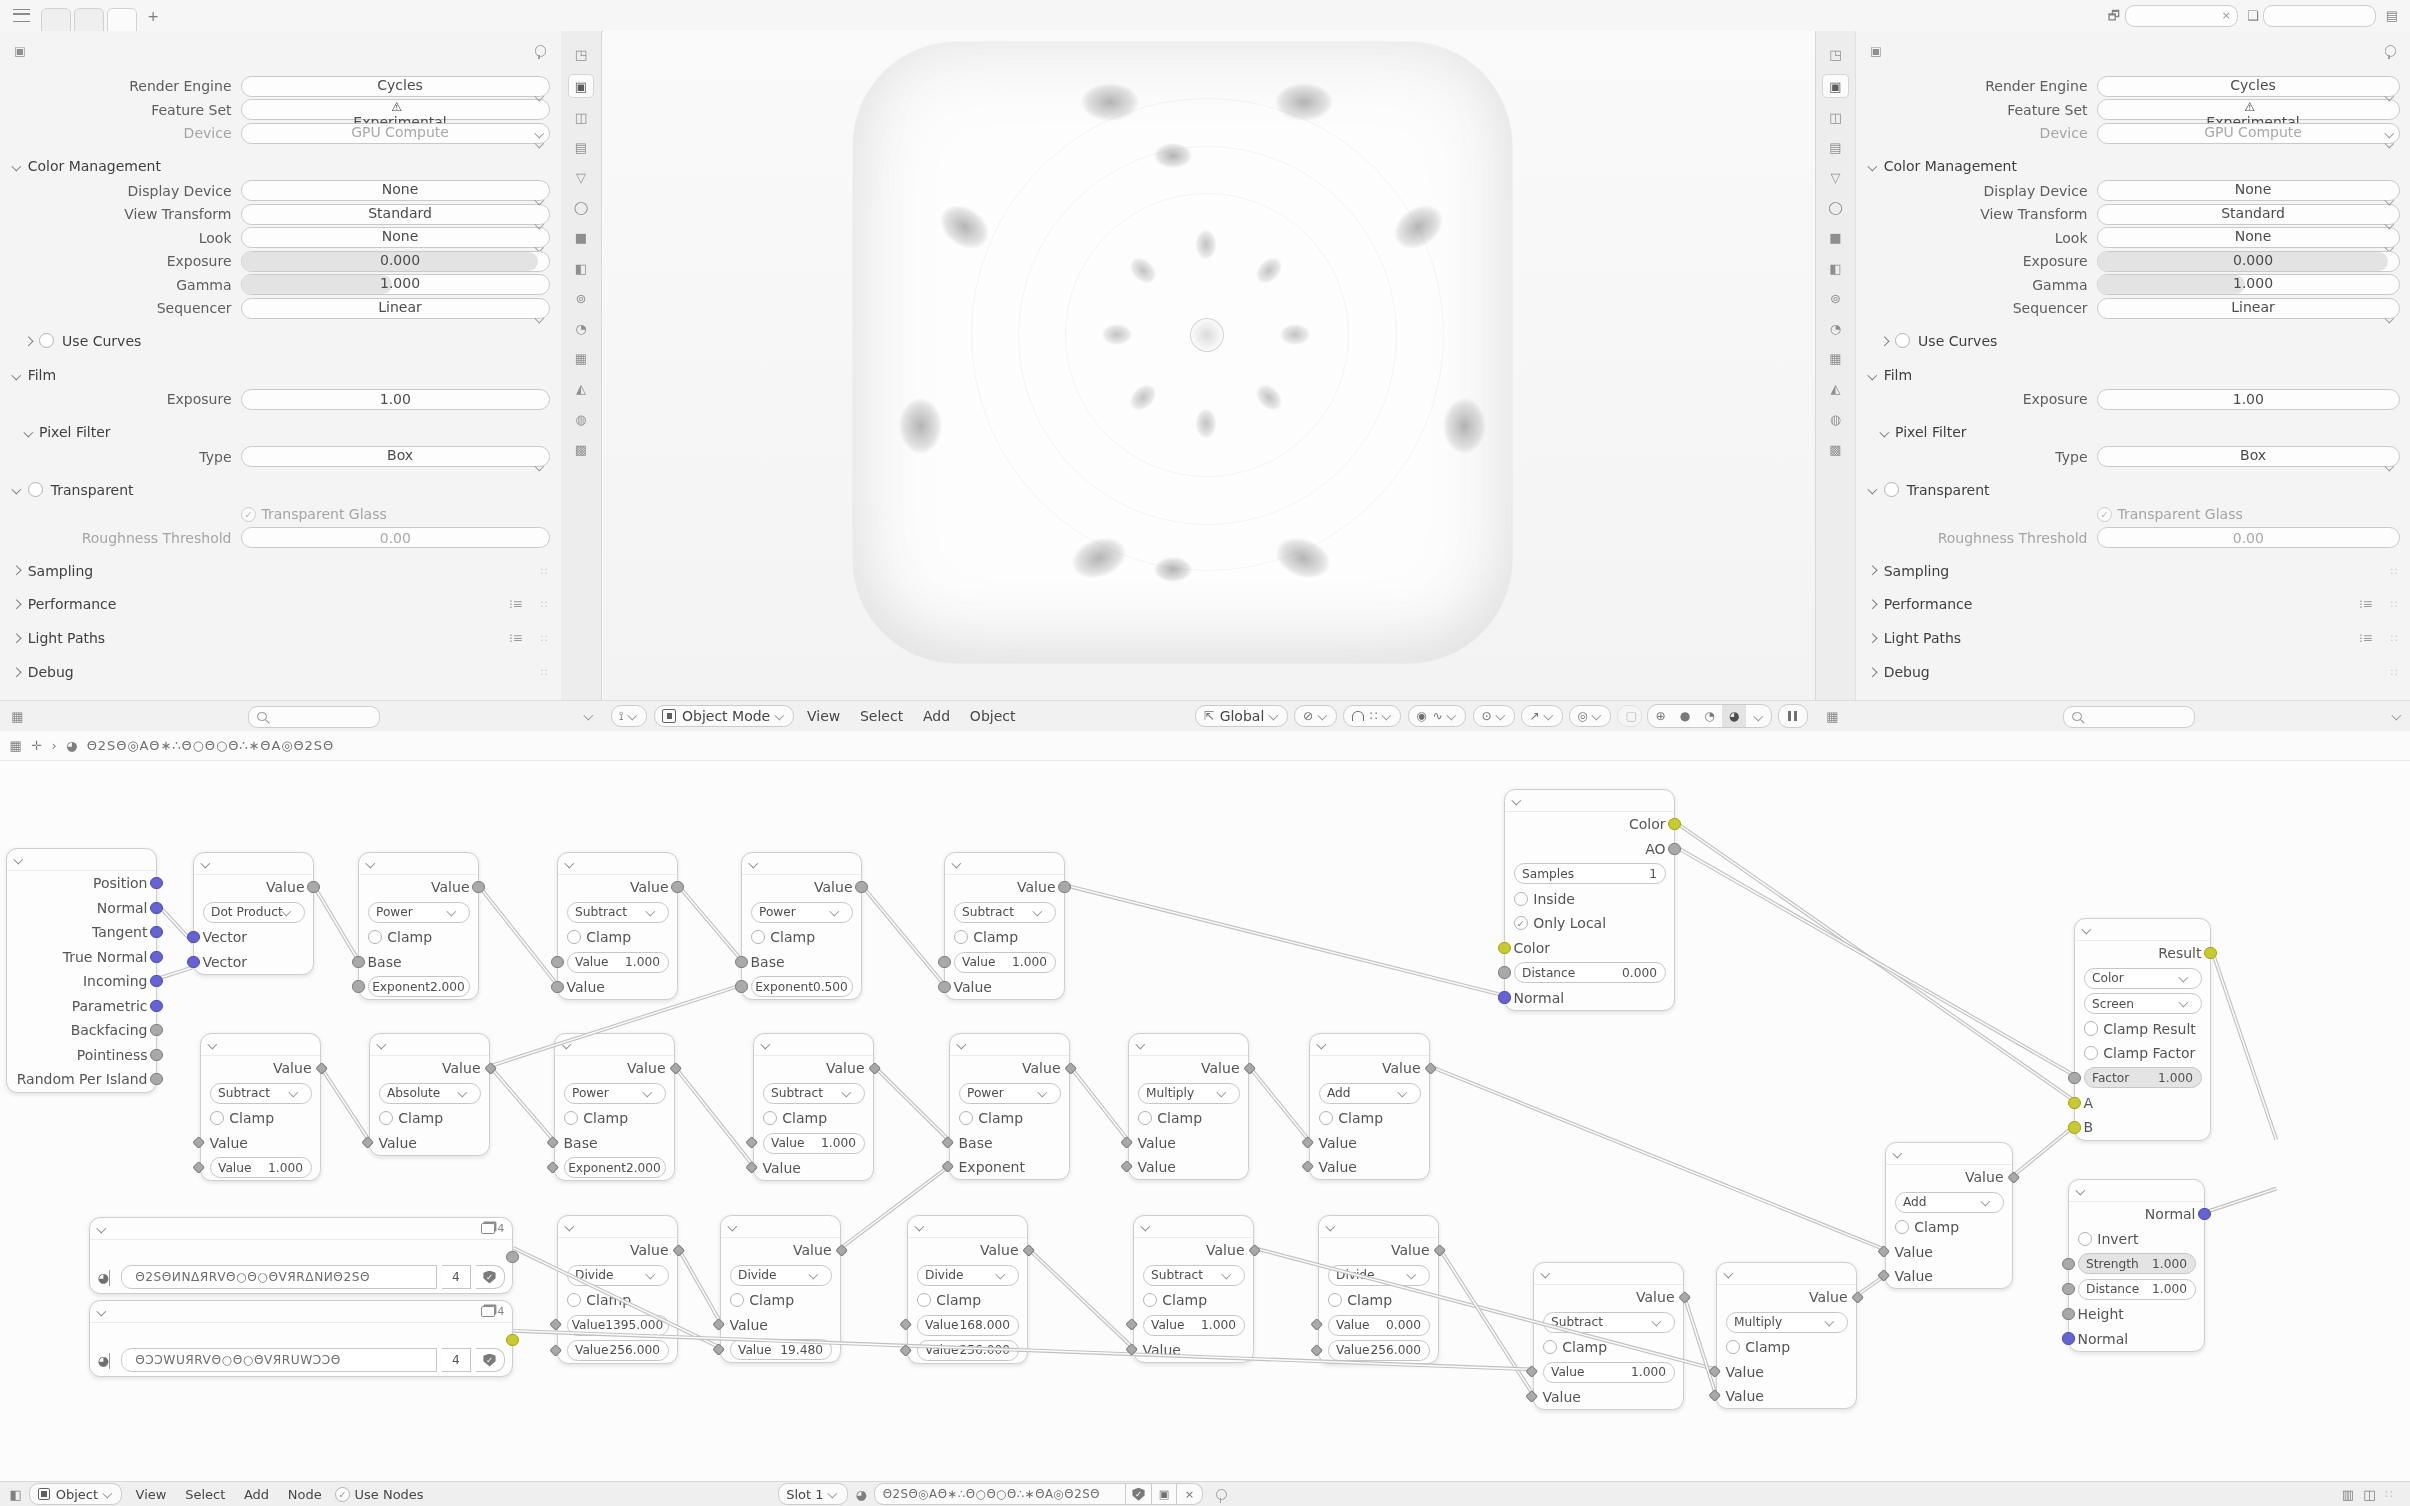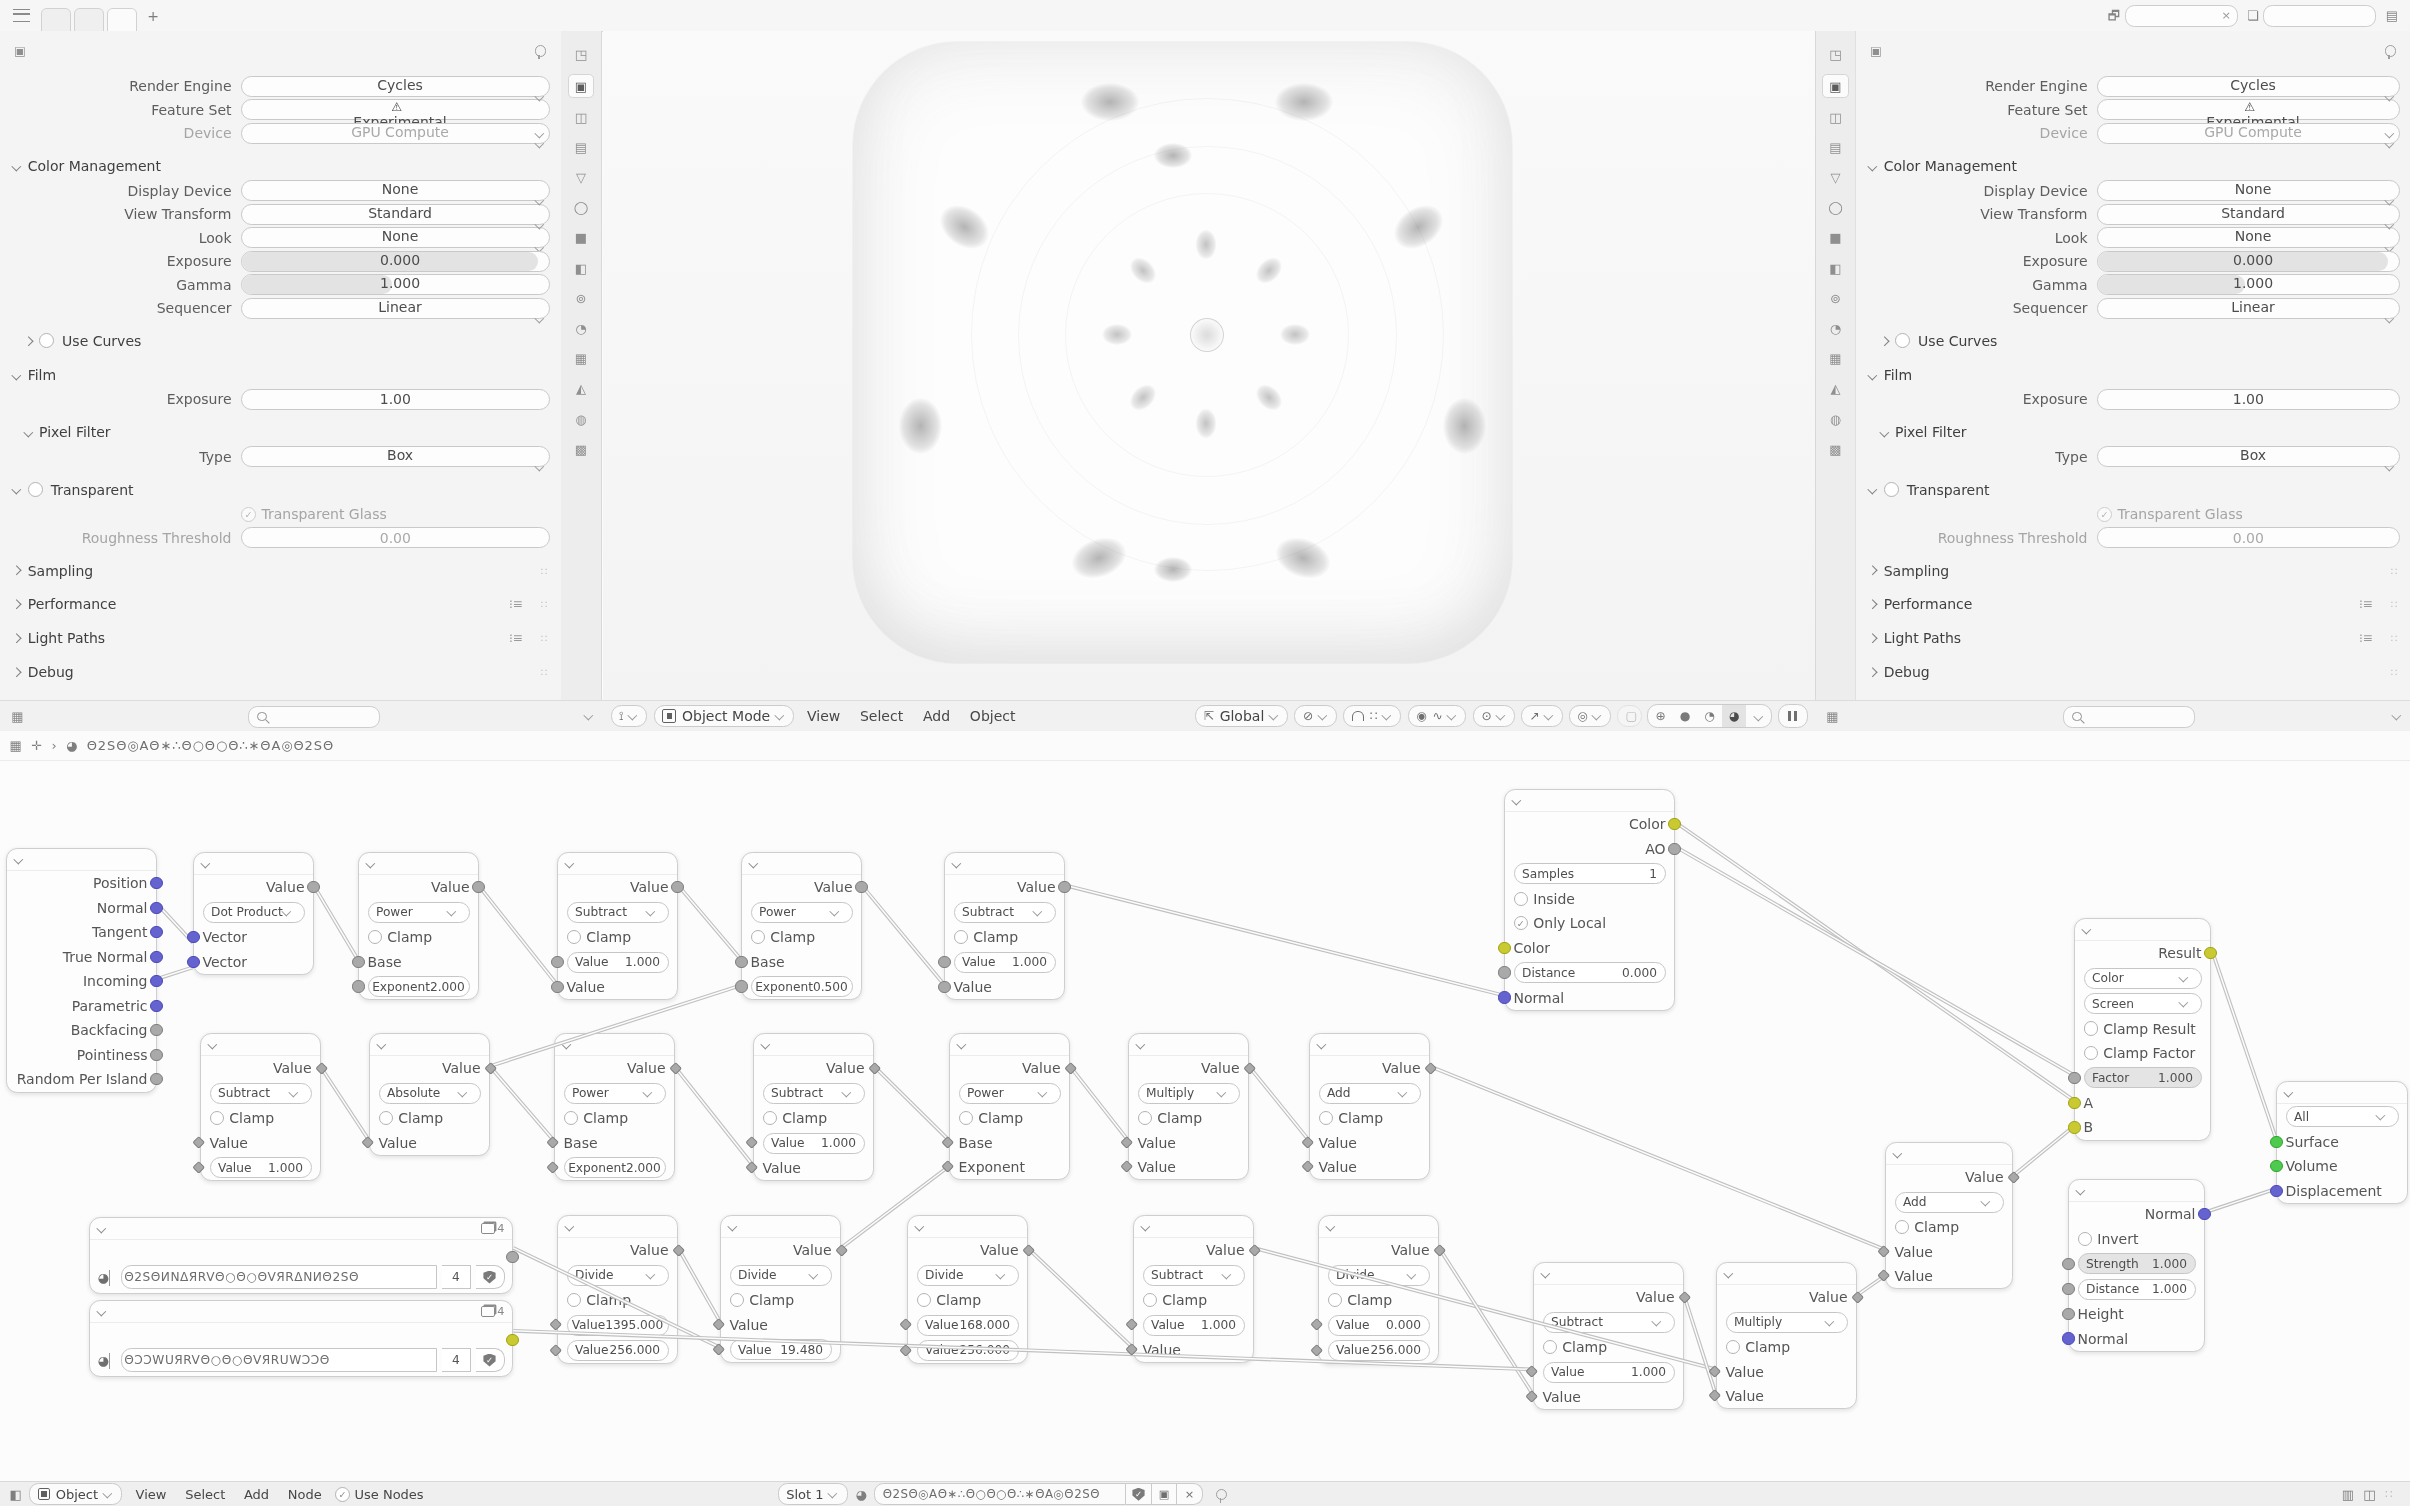--- a/index.html
+++ b/index.html
@@ -110,21 +110,21 @@
   .sock{position:absolute;width:12.2px;height:12.2px;border-radius:50%;top:50%;margin-top:-6.1px;z-index:3;}
   .sock.right{right:-6.6px;} .sock.left{left:-6.6px;}
   .sock.d{width:9.4px;height:9.4px;border-radius:1.9px;transform:rotate(45deg);margin-top:-4.7px;}
   .c-gray{background:#a9a9a9;border:0.9px solid #7e7e7e;box-sizing:border-box;}
   .c-purple{background:#6463cf;border:0.9px solid #4a49b8;box-sizing:border-box;}
   .c-yellow{background:#c9c932;border:0.9px solid #a3a312;box-sizing:border-box;}
   .c-green{background:#4ecb4e;border:0.9px solid #2fa42f;box-sizing:border-box;}
   .node .circlechk{width:12.2px;height:12.2px;}
   .imgrow{display:flex;align-items:center;gap:4.7px;padding:0 7.5px;height:32px;}
   .sphereic{color:#6f6f6f;font-size:13px;}
-  .imgname{flex:1;height:22.6px;border:0.9px solid #c6c6c6;border-radius:10.4px 0 0 10.4px;background:#fff;display:flex;align-items:center;padding-left:2px;color:#6d6d6d;font-size:12.2px;letter-spacing:0.5px;overflow:hidden;white-space:nowrap;}
+  .imgname{flex:1;height:22.6px;border:0.9px solid #c6c6c6;border-radius:10.4px 0 0 10.4px;background:#fff;display:flex;align-items:center;padding-left:13px;color:#6d6d6d;font-size:12.2px;letter-spacing:0.5px;overflow:hidden;white-space:nowrap;}
   .imgcount{width:28px;height:22.6px;border:0.9px solid #c6c6c6;border-left:none;background:#fff;display:flex;align-items:center;justify-content:center;color:#555;font-size:12.2px;}
   .shieldbtn{width:28px;height:22.6px;border:0.9px solid #c6c6c6;border-left:none;border-radius:0 10.4px 10.4px 0;background:#fff;display:flex;align-items:center;justify-content:center;}
   .shield{width:12.2px;height:13px;background:#7a7a7a;clip-path:polygon(50% 0,100% 18%,100% 60%,50% 100%,0 60%,0 18%);display:flex;align-items:center;justify-content:center;color:#fff;font-size:8.5px;}
   
   #nfooter{position:absolute;left:0;top:1481px;width:2411px;height:25.4px;background:#efefef;border-top:0.9px solid #d8d8d8;display:flex;align-items:center;gap:7.5px;padding:0 9.4px;box-sizing:border-box;}
   .fmenu{color:#474747;padding:0 5.6px;font-size:13px;}
   .fpill{height:20px;border:0.9px solid #cbcbcb;border-radius:9.4px;background:#fbfbfb;display:flex;align-items:center;gap:5.6px;padding:0 4.7px 0 7.5px;color:#454545;font-size:13px;}
   .fchk{display:flex;align-items:center;gap:4.7px;color:#474747;font-size:13px;}
   .matfield{display:flex;align-items:center;height:20px;}
   .matname{height:20px;min-width:235px;border:0.9px solid #cbcbcb;border-radius:9.4px 0 0 9.4px;background:#fbfbfb;display:flex;align-items:center;padding:0 7.5px;color:#6d6d6d;font-size:11.8px;letter-spacing:0.5px;}
@@ -1095,43 +1095,20 @@
             <span class="val">1.000</span>
           </span>
         </div>
         <div class="nrow r-in">
           <span class="sock left c-yellow"></span>
           <span>A</span>
         </div>
         <div class="nrow r-in">
           <span class="sock left c-yellow"></span>
           <span>B</span>
-        </div>
-      </div>
-      <div class="node" style="left: 2276px; top: 320px; width: 132px;">
-        <div class="nhead">
-          <span class="arrow-d"></span>
-        </div>
-        <div class="nrow r-dd">
-          <span class="nodepill">
-            <span>All</span>
-            <span class="chev"></span>
-          </span>
-        </div>
-        <div class="nrow r-in">
-          <span class="sock left c-green"></span>
-          <span>Surface</span>
-        </div>
-        <div class="nrow r-in">
-          <span class="sock left c-green"></span>
-          <span>Volume</span>
-        </div>
-        <div class="nrow r-in">
-          <span class="sock left c-purple"></span>
-          <span>Displacement</span>
         </div>
       </div>
       <div class="node" style="left: 2068px; top: 418px; width: 137px;">
         <div class="nhead">
           <span class="arrow-d"></span>
         </div>
         <div class="nrow r-out">
           <span>Normal</span>
           <span class="sock right c-purple"></span>
         </div>

